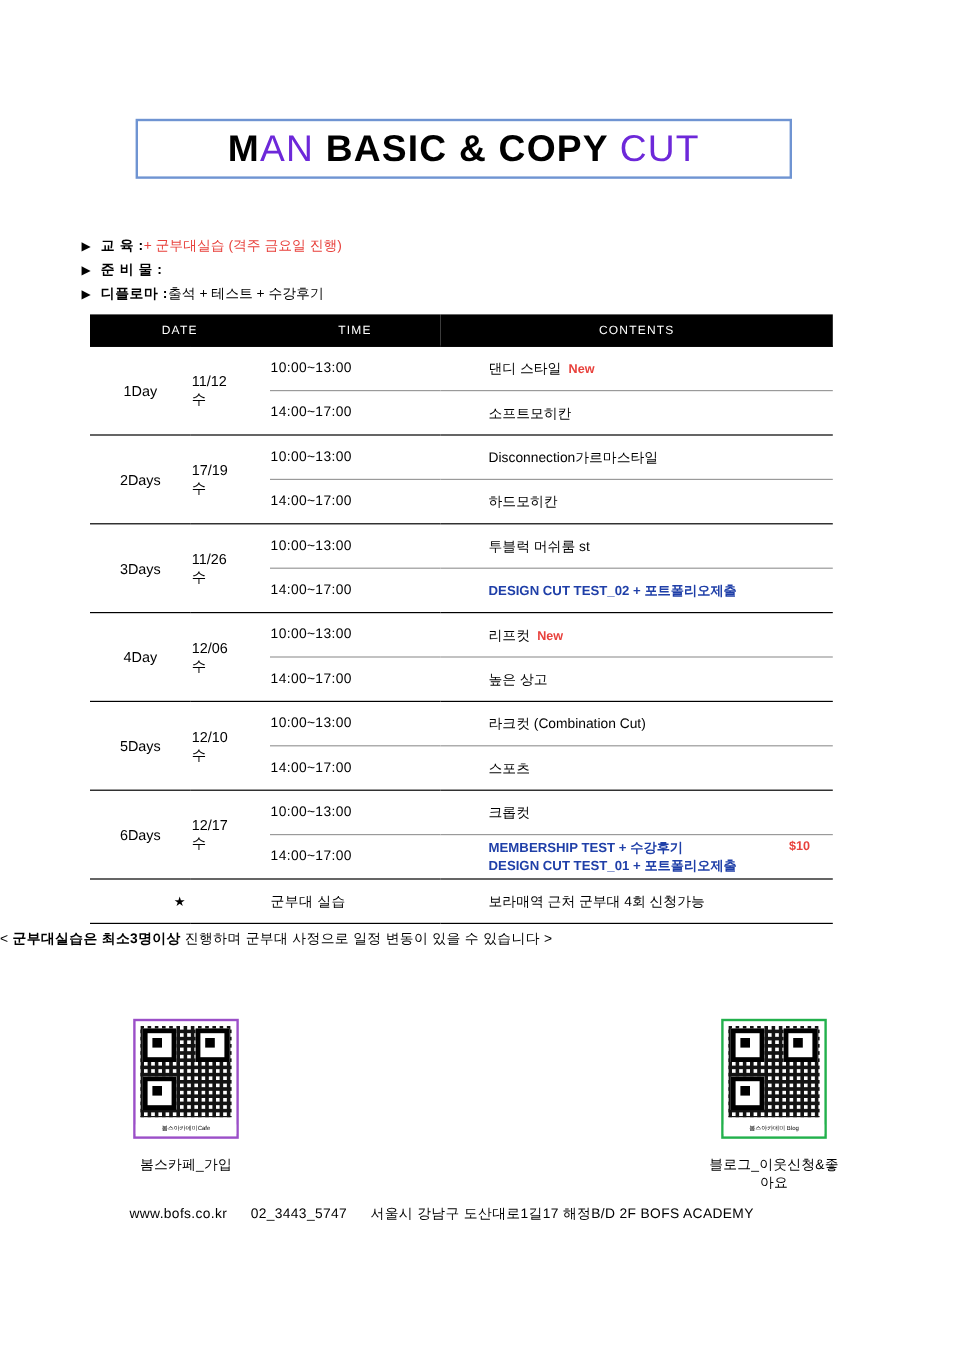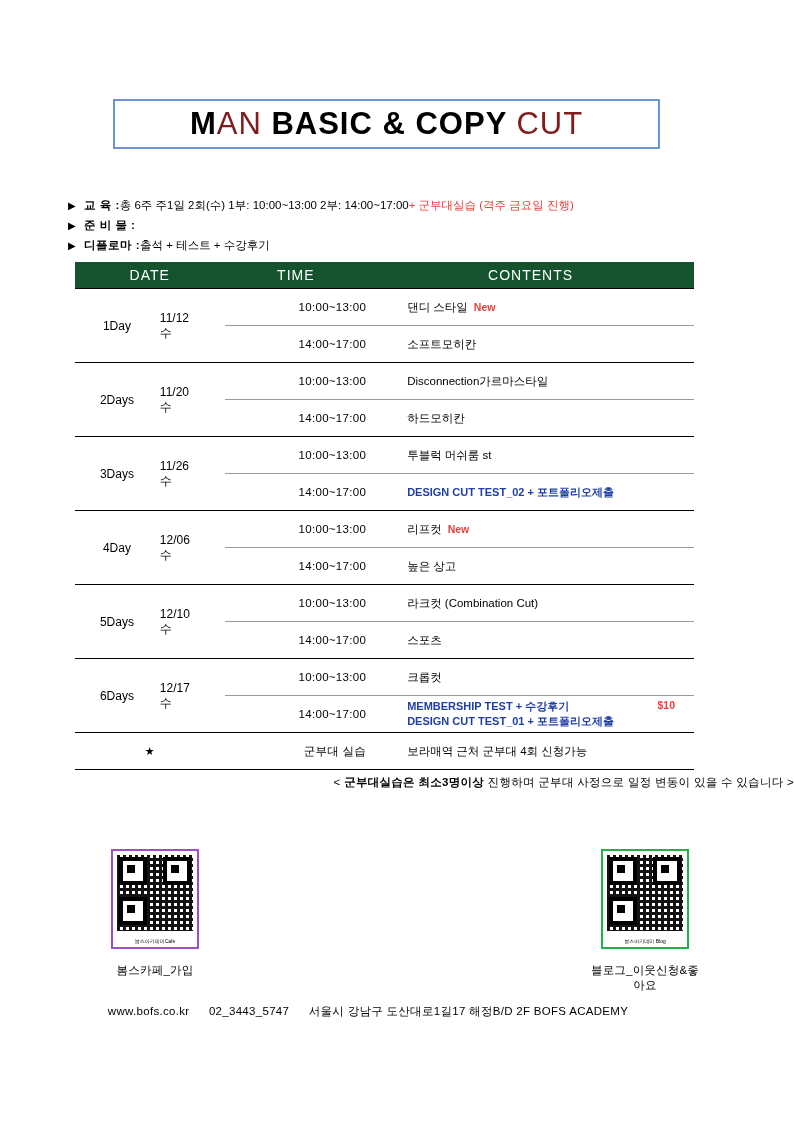--- a/index.html
+++ b/index.html
@@ -29,21 +29,21 @@
     align-items: center;
     justify-content: center;
   }
   .title-text {
     font-family: "Liberation Sans", sans-serif;
     font-size: 31px;
     letter-spacing: 1px;
     white-space: nowrap;
   }
   .t-bold { font-weight: bold; }
-  .t-thin { font-weight: normal; color: #7f1d1d; }
+  .t-thin { font-weight: normal; color: #6d28d9; }
 
   
   .info-block {
     position: absolute;
     left: 68px;
     top: 196px;
     width: 660px;
   }
   .info-row {
     display: flex;
@@ -68,36 +68,36 @@
   
   .sched {
     position: absolute;
     left: 75px;
     top: 262px;
     width: 619px;
     border-collapse: collapse;
     font-size: 11px;
   }
   .sched th {
-    background: #14532d;
+    background: #000000;
     color: #ffffff;
     font-weight: normal;
-    font-size: 14px;
+    font-size: 10px;
     height: 24px;
     letter-spacing: 1px;
     border: none;
   }
   .sched td {
     height: 34px;
     vertical-align: middle;
     border: none;
   }
   .col-day  { width: 88px; text-align: center; }
   .col-date { width: 68px; text-align: left; }
-  .col-time { width: 150px; text-align: right; }
+  .col-time { width: 150px; text-align: left; }
   .col-cont { width: 313px; text-align: left; padding-left: 40px; }
 
   .grp-top td { border-top: 1.4px solid #000000; }
   .inner-sep td.sep-under { border-top: 0.8px solid #9a9a9a; }
   .bottom-line td { border-top: 1.4px solid #000000; }
 
   .day-cell { font-size: 12px; }
   .date-cell { font-size: 12px; line-height: 15px; }
   .time-cell { font-size: 11.5px; letter-spacing: 0.3px; }
   .cont-cell { font-size: 11.5px; }
@@ -121,21 +121,21 @@
     margin-right: 18px;
     margin-left: 28px;
   }
 
   
   .footnote {
     position: absolute;
     left: 0;
     top: 775px;
     width: 794px;
-    text-align: right;
+    text-align: left;
     font-size: 11.5px;
     letter-spacing: 0.3px;
   }
   .footnote b { font-weight: bold; }
 
   
   .qr-row {
     position: absolute;
     left: 100px;
     top: 849px;
@@ -216,21 +216,20 @@
 <div class="title-banner">
   <div class="title-text">
     <span class="t-bold">M</span><span class="t-thin">AN</span><span class="t-bold"> BASIC &amp; COPY </span><span class="t-thin">CUT</span>
   </div>
 </div>
 
 <div class="info-block">
   <div class="info-row">
     <span class="info-arrow">▶</span>
     <span class="info-label">교      육 :</span>
-    <span> 총 6주 주1일 2회(수) 1부: 10:00~13:00   2부: 14:00~17:00</span>
     <span class="red-note"> + 군부대실습 (격주 금요일 진행)</span>
   </div>
   <div class="info-row">
     <span class="info-arrow">▶</span>
     <span class="info-label">준 비 물 :</span>
     <span class="red-note"></span>
   </div>
   <div class="info-row">
     <span class="info-arrow">▶</span>
     <span class="info-label">디플로마 :</span>
@@ -261,21 +260,21 @@
       </td>
     </tr>
     <tr class="inner-sep">
       <td class="col-time time-cell sep-under">14:00~17:00</td>
       <td class="col-cont cont-cell sep-under">소프트모히칸</td>
     </tr>
 
     <tr class="grp-top">
       <td class="col-day day-cell" rowspan="2">2Days</td>
       <td class="col-date date-cell" rowspan="2">
-        <span>11/20</span><br>
+        <span>17/19</span><br>
         <span>수</span>
       </td>
       <td class="col-time time-cell">10:00~13:00</td>
       <td class="col-cont cont-cell">Disconnection가르마스타일</td>
     </tr>
     <tr class="inner-sep">
       <td class="col-time time-cell sep-under">14:00~17:00</td>
       <td class="col-cont cont-cell sep-under">하드모히칸</td>
     </tr>
 

